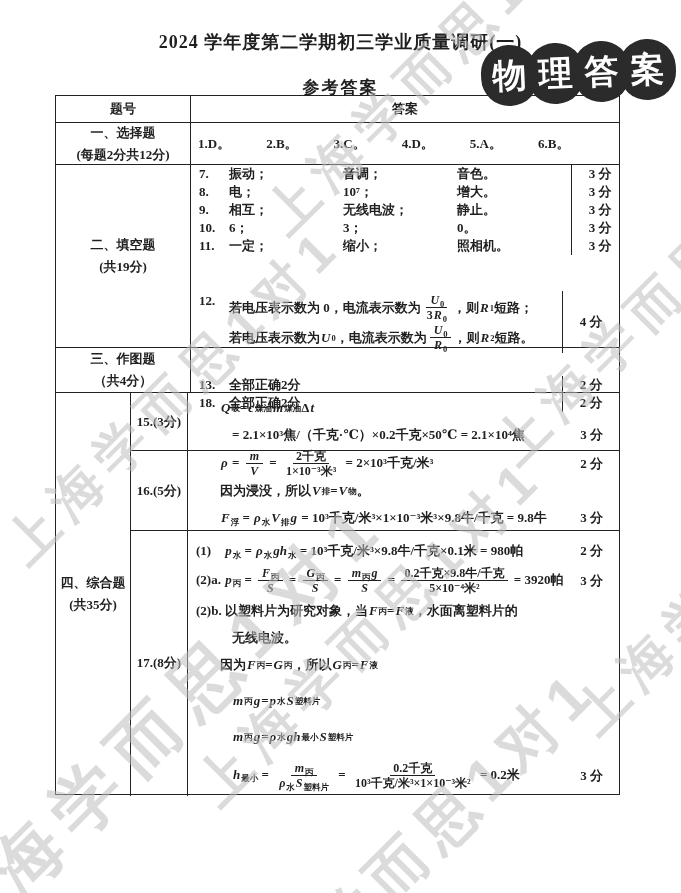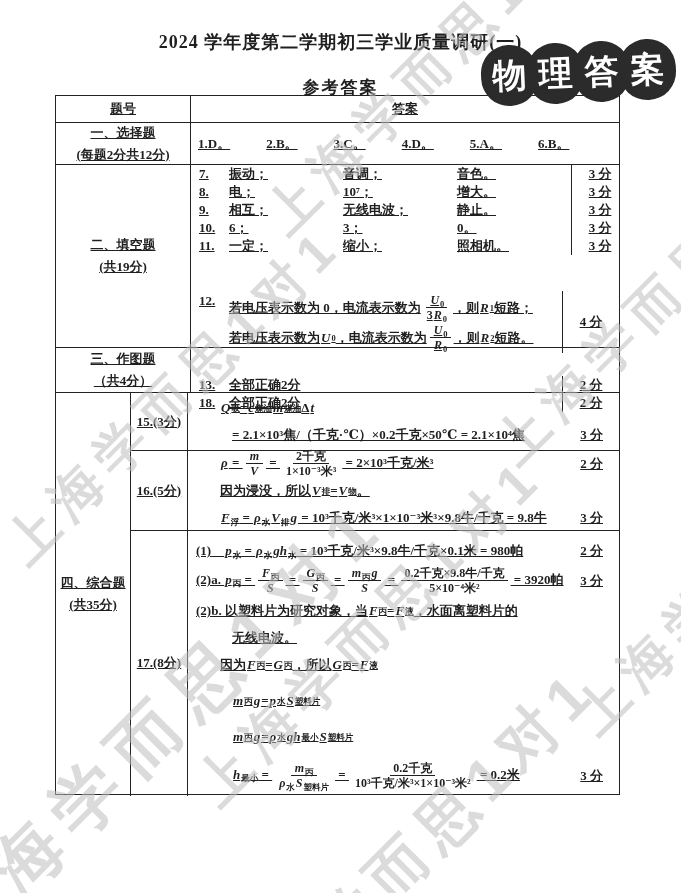--- a/index.html
+++ b/index.html
@@ -33,21 +33,21 @@
   .wm{
     position:absolute;z-index:7;pointer-events:none;white-space:nowrap;
     color:#bfbfbf;opacity:.55;font-weight:700;letter-spacing:10px;
     font-family:"Liberation Sans","DejaVu Sans",sans-serif;
     transform-origin:0 0;transform:rotate(-45deg);
   }
   
   .answer-table{
     position:absolute;left:55px;top:95px;width:565px;height:700px;
     border:1.6px solid #222;box-sizing:border-box;z-index:1;
-    display:flex;flex-direction:column;font-size:13px;font-weight:700;text-decoration:underline;
+    display:flex;flex-direction:column;font-size:13px;font-weight:700;
   }
   .trow{display:flex;border-top:1.6px solid #222;box-sizing:border-box;}
   .trow:first-child{border-top:none;}
   .colA{
     width:135px;flex:0 0 135px;border-right:1.6px solid #222;box-sizing:border-box;
     display:flex;flex-direction:column;align-items:center;justify-content:center;
     text-align:center;padding:2px;line-height:1.7;
   }
   .colB{flex:1;min-width:0;box-sizing:border-box;}
   .hrow{height:30px;}

